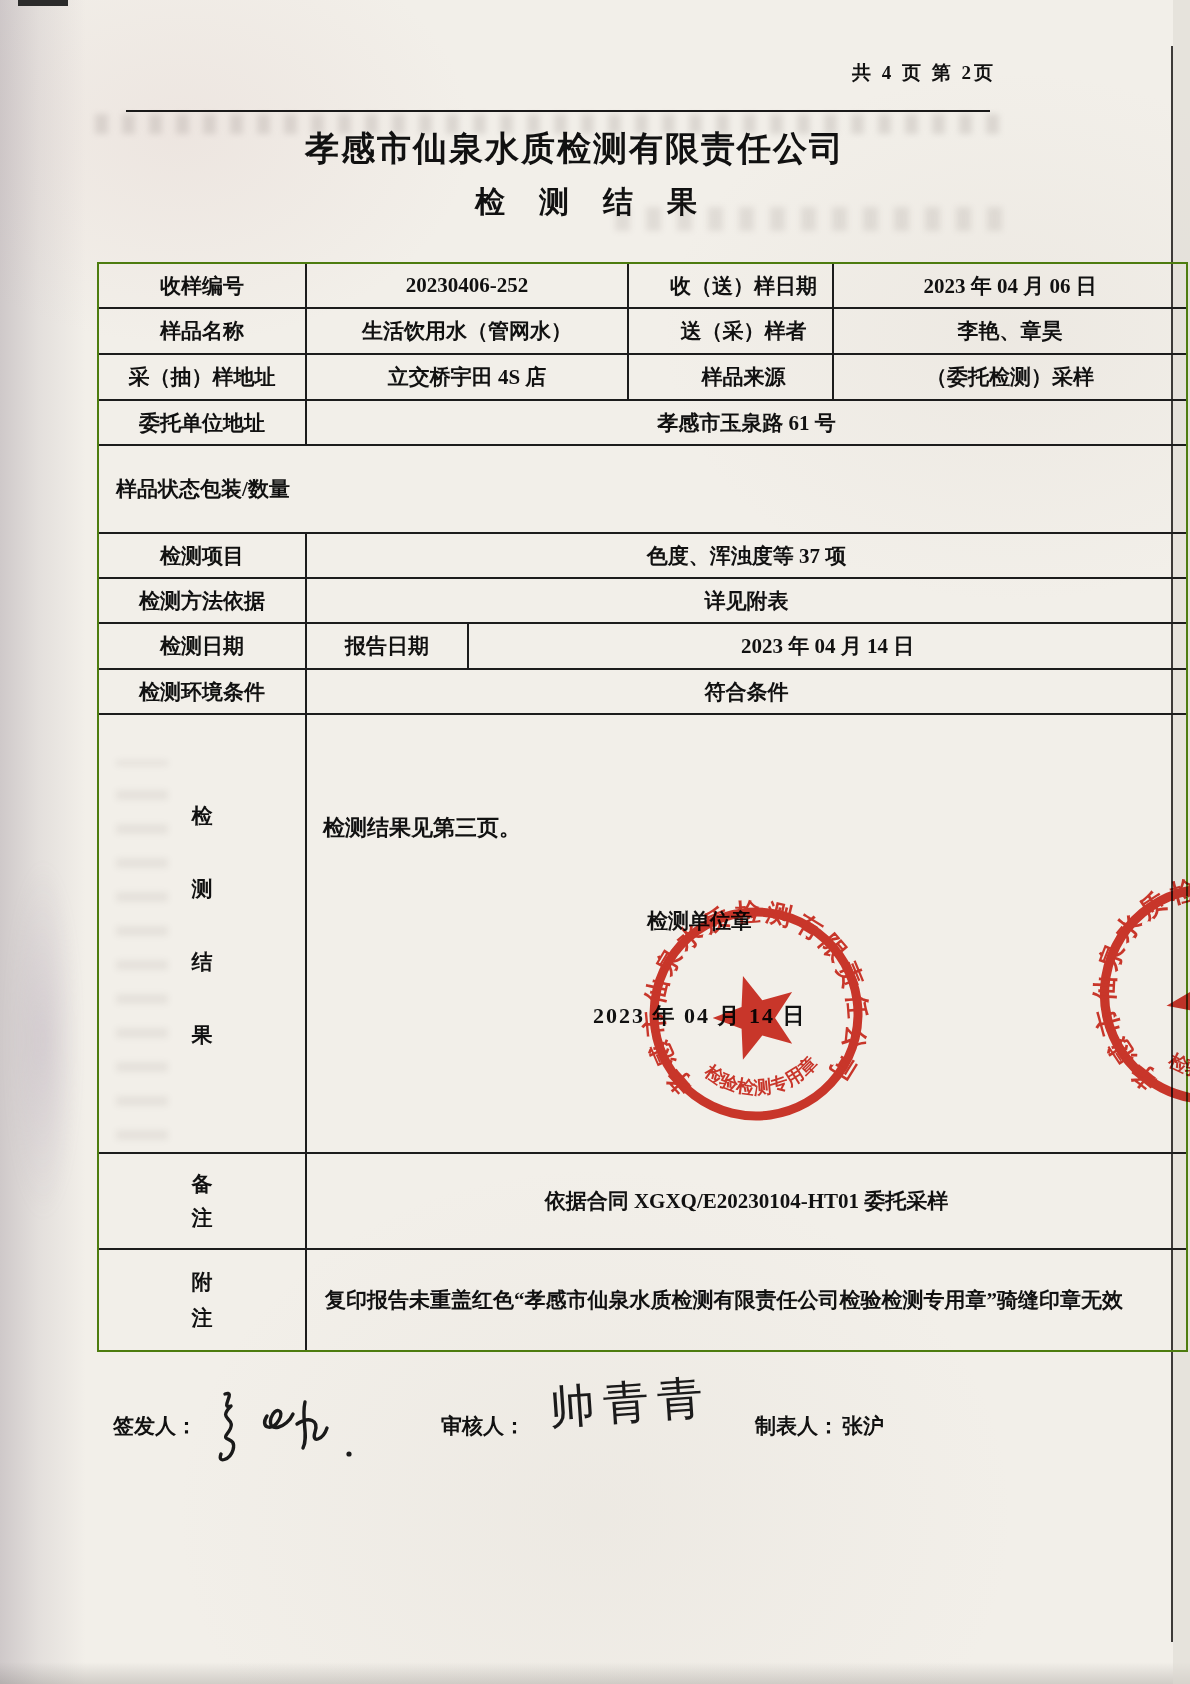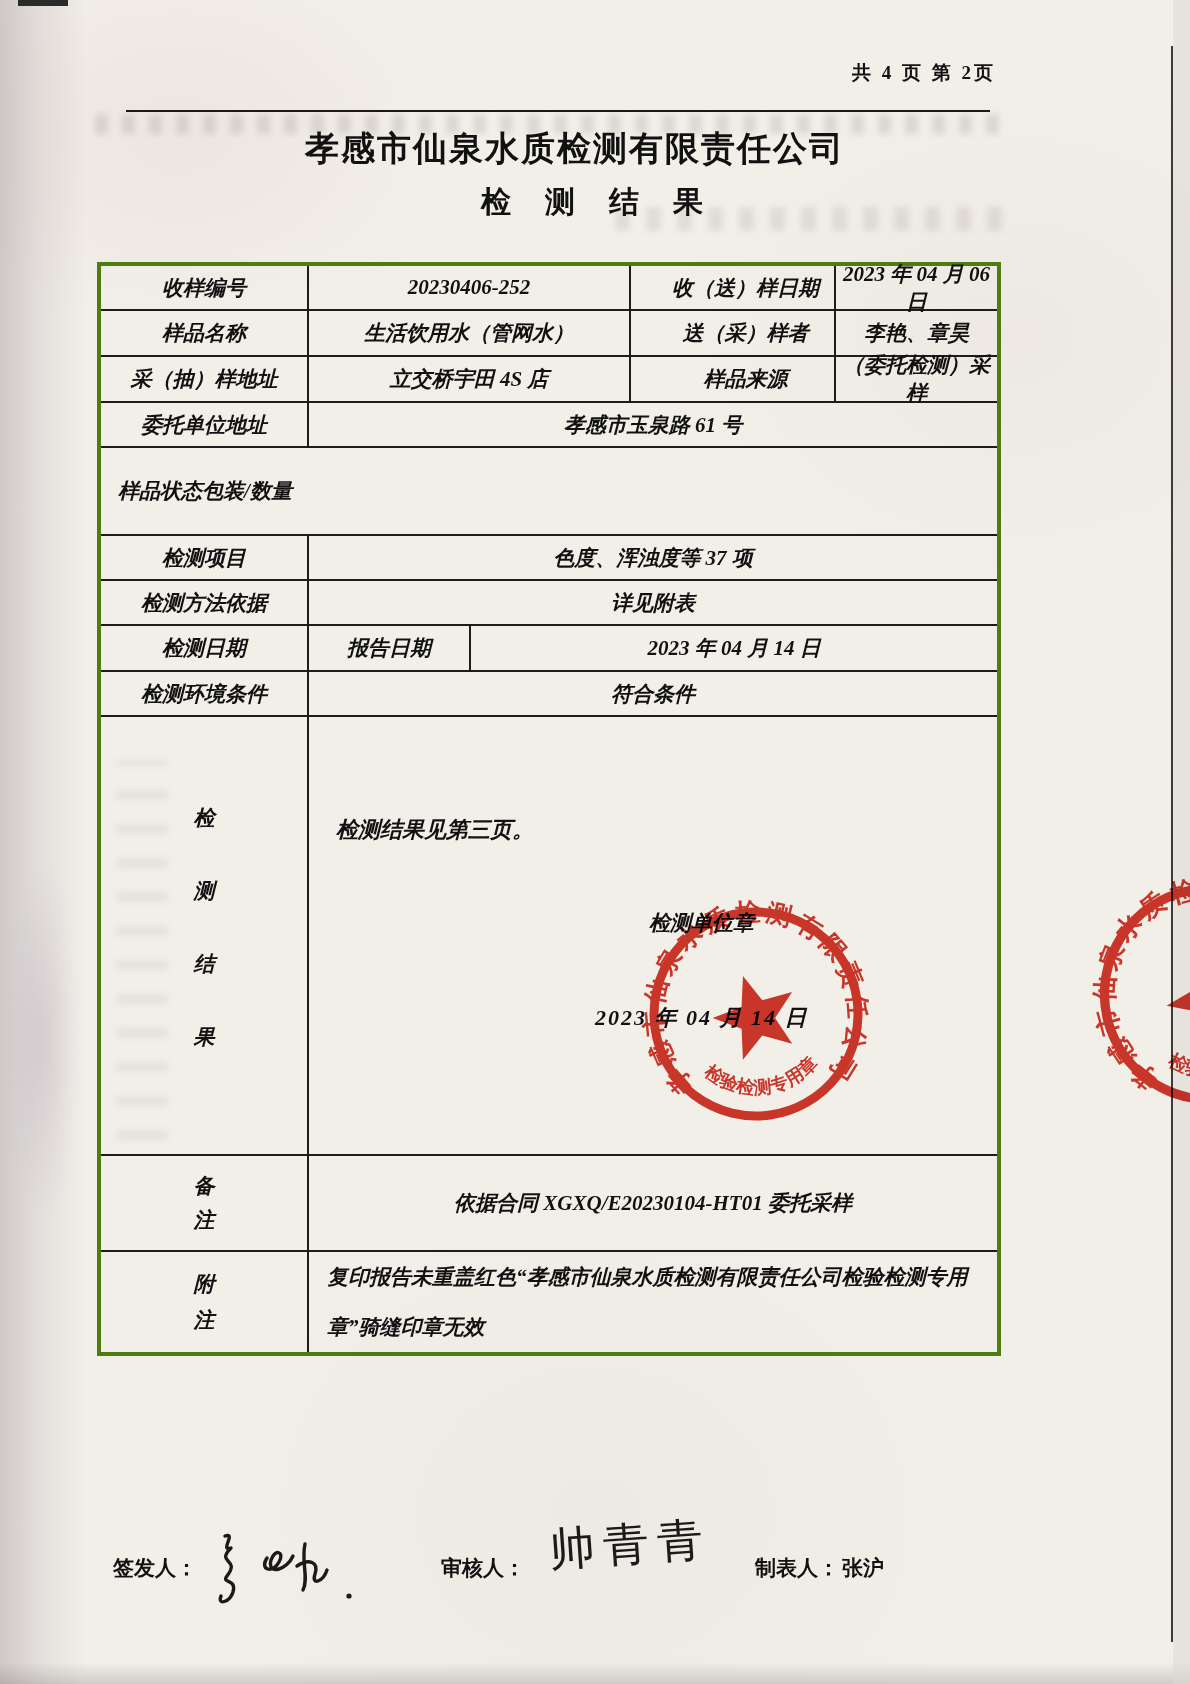--- a/index.html
+++ b/index.html
@@ -47,54 +47,54 @@
     position:absolute;left:852px;top:60px;width:330px;
     font-size:19px;font-weight:700;letter-spacing:3px;
   }
   .header-rule{position:absolute;left:126px;top:110px;width:864px;height:2px;background:#191919;}
 
   .company-title{
     position:absolute;left:97px;top:126px;width:956px;text-align:center;
     font-size:34px;font-weight:700;letter-spacing:2px;
   }
   .doc-title{
-    position:absolute;left:114px;top:182px;width:956px;text-align:center;
+    position:absolute;left:108px;top:182px;width:956px;text-align:center;
     font-size:30px;font-weight:700;letter-spacing:34px;padding-left:34px;box-sizing:border-box;
   }
 
   .doc-table{
-    position:absolute;left:97px;top:262px;width:904px;box-sizing:border-box;
-    border:4px solid #4d7c0f;font-size:21px;font-weight:600;font-style:italic;
+    position:absolute;left:97px;top:262px;width:1091px;box-sizing:border-box;
+    border:2px solid #4d7c0f;font-size:21px;font-weight:600;
   }
   .row{display:flex;border-bottom:2px solid #1c1c1c;box-sizing:border-box;}
   .row:last-child{border-bottom:none;}
   .cell{
     box-sizing:border-box;border-right:2px solid #1c1c1c;
     display:flex;align-items:center;justify-content:center;text-align:center;
     padding:0 6px;
   }
   .cell:last-child{border-right:none;}
   .w1{width:208px;} .w2{width:322px;} .w3{width:205px;padding-left:32px;} .w4{flex:1;}
   .w2b{width:359px;} .w3b{width:162px;}
   .h45{height:45px;} .h46{height:46px;} .h88{height:88px;}
   .h439{height:439px;} .h96{height:96px;} .h100{height:100px;}
   .stackcell{flex-direction:row;justify-content:center;}
   .result-label{flex-direction:column;justify-content:space-evenly;padding:42px 0 58px;}
   .result-content{position:relative;display:block;padding:0;}
-  .result-note{position:absolute;left:27px;top:98px;font-size:22px;}
+  .result-note{position:absolute;left:16px;top:98px;font-size:22px;}
   .seal-caption{position:absolute;left:340px;top:192px;font-size:21px;z-index:1;}
   .seal-date{position:absolute;left:286px;top:286px;font-size:22px;letter-spacing:2px;z-index:1;}
   .note-left{display:flex;align-items:center;justify-content:flex-start;text-align:left;
     padding:16px 18px;line-height:50px;border-radius:17px;}
 
   .stamp{position:absolute;z-index:5;mix-blend-mode:multiply;opacity:.92;}
   .stamp-main{left:640px;top:898px;transform:rotate(-8deg);}
   .stamp-riding{left:1090px;top:874px;transform:rotate(-18deg);}
 
-  .footer{position:absolute;left:97px;top:1524px;width:1000px;height:100px;font-size:21px;font-weight:600;text-align:right;}
+  .footer{position:absolute;left:97px;top:1382px;width:1000px;height:100px;font-size:21px;font-weight:600;text-align:right;}
   .f-label{position:absolute;top:30px;}
   .issuer-label{left:16px;}
   .issuer-sig{position:absolute;left:100px;top:-6px;}
   .reviewer-label{left:344px;}
   .reviewer-sig{
     position:absolute;left:452px;top:-10px;font-size:46px;font-weight:400;
     letter-spacing:8px;transform:rotate(-4deg);color:#1b1b1b;
     font-family:"Liberation Serif","DejaVu Serif",serif;
   }
   .preparer-label{left:658px;}

